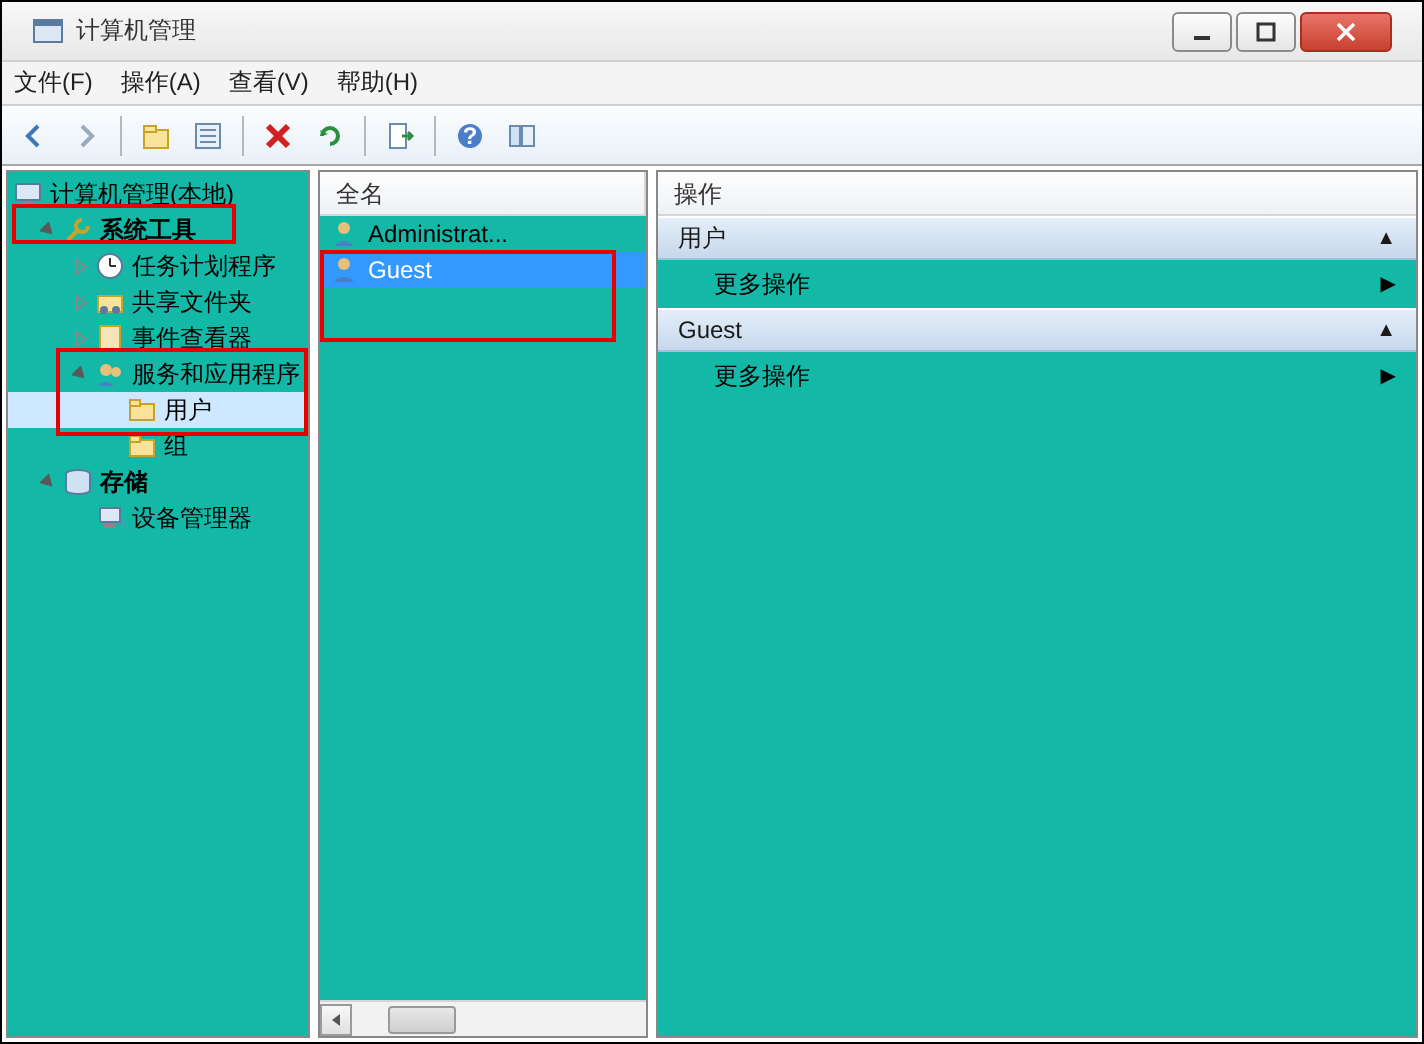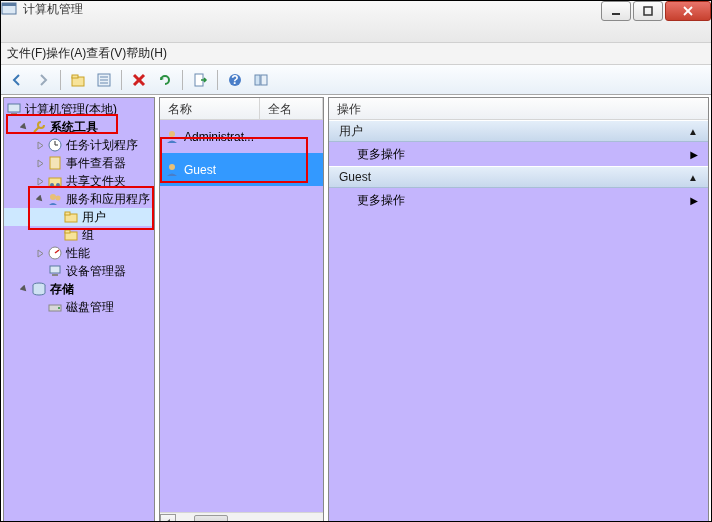--- a/index.html
+++ b/index.html
@@ -1,38 +1,38 @@
 <!DOCTYPE html>
 <html><head>
 <meta charset="utf-8">
 <style>
 * { box-sizing: border-box; margin: 0; padding: 0; font-family: "Microsoft YaHei", "Segoe UI", Tahoma, sans-serif; font-size: 12px; }
 body { background: #fff; width: 712px; height: 522px; overflow: hidden; border: 1px solid #000; }
 
 
-.titlebar { height: 42px; background: linear-gradient(#f8f8f8, #e8e8e8); border-bottom: 1px solid #d0d0d0; display: flex; align-items: flex-start; padding: 0 0; }
+.titlebar { height: 30px; background: linear-gradient(#f8f8f8, #e8e8e8); border-bottom: 1px solid #d0d0d0; display: flex; align-items: center; padding: 0 15px; }
 .titlebar .appicon { width: 16px; height: 16px; margin-right: 6px; }
 .titlebar .title { flex: 1; color: #333; }
 .winbtns { display: flex; gap: 2px; }
 .winbtn { width: 30px; height: 20px; border: 1px solid #8a8a8a; border-radius: 3px; display: flex; align-items: center; justify-content: center; background: linear-gradient(#fdfdfd,#e5e5e5); cursor: pointer; }
 .winbtn.close { background: linear-gradient(#e9746a,#c7412f); border-color: #a82e1f; width: 46px; }
 .winbtn svg { width: 10px; height: 10px; }
 
 
-.menubar { height: 22px; display: flex; align-items: center; padding: 0 6px; border-bottom: 1px solid #d0d0d0; background: #f4f4f4; }
+.menubar { height: 22px; display: flex; align-items: center; padding: 0 6px; gap: 14px; border-bottom: 1px solid #d0d0d0; background: #f4f4f4; }
 .menuitem { color: #222; cursor: pointer; }
 
 
 .toolbar { height: 30px; display: flex; align-items: center; padding: 0 4px; gap: 2px; border-bottom: 1px solid #a8a8a8; background: linear-gradient(#fbfdff,#e8f0f8); }
 .tbtn { width: 24px; height: 24px; display: flex; align-items: center; justify-content: center; border: 1px solid transparent; border-radius: 2px; cursor: pointer; }
 .tsep { width: 1px; height: 20px; background: #b8b8b8; margin: 0 3px; }
 
 
 .main { display: flex; height: calc(522px - 30px - 22px - 30px - 2px); }
-.col { border: 1px solid #888; margin: 2px; background: #c4b5fd; display: flex; flex-direction: column; overflow: hidden; }
+.col { border: 1px solid #888; margin: 2px; background: #14b8a6; display: flex; flex-direction: column; overflow: hidden; }
 .col-tree { width: 152px; }
 .col-list { width: 165px; position: relative; }
 .col-actions { flex: 1; }
 
 
 .tree { padding: 2px 0; overflow: auto; flex: 1; }
 .tnode { display: flex; align-items: center; height: 18px; padding-right: 2px; white-space: nowrap; cursor: pointer; }
 .expander { width: 12px; height: 12px; display: inline-flex; align-items: center; justify-content: center; margin-right: 1px; }
 .expander svg { width: 9px; height: 9px; }
 .ticon { width: 16px; height: 16px; margin-right: 3px; display: inline-flex; align-items: center; justify-content: center; }
@@ -44,21 +44,21 @@
 .depth2 { padding-left: 30px; }
 .depth3 { padding-left: 46px; }
 
 
 .redbox { position: absolute; border: 2px solid #e60000; pointer-events: none; }
 
 
 .listhdr { height: 22px; display: flex; border-bottom: 1px solid #d5d5d5; background: linear-gradient(#fdfdfd,#eef1f5); }
 .listhdr .hcell { padding: 3px 8px; border-right: 1px solid #d5d5d5; color: #333; }
 .listbody { flex: 1; overflow: auto; position: relative; }
-.lrow { display: flex; align-items: center; height: 33px; padding-left: 4px; cursor: pointer; }
+.lrow { display: flex; align-items: center; height: 18px; padding-left: 4px; cursor: pointer; }
 .lrow .licon { width: 16px; height: 16px; margin-right: 4px; }
 .lrow.sel { background: #3399ff; color: #fff; }
 .hscroll { height: 18px; border-top: 1px solid #d5d5d5; background: #f2f2f2; display: flex; align-items: center; }
 .hscroll .thumb { width: 34px; height: 14px; background: linear-gradient(#e8e8e8,#cfcfcf); border: 1px solid #9a9a9a; border-radius: 2px; margin-left: 18px; }
 .hscroll .arrow { width: 16px; height: 16px; display: flex; align-items: center; justify-content: center; border: 1px solid #9a9a9a; background: linear-gradient(#f8f8f8,#e0e0e0); }
 
 
 .ahdr { height: 22px; padding: 3px 8px; border-bottom: 1px solid #d5d5d5; background: linear-gradient(#fdfdfd,#eef1f5); color: #333; }
 .asection { height: 22px; background: linear-gradient(#e4eef9,#c7d8ec); border-top: 1px solid #fff; border-bottom: 1px solid #a8bdd6; display: flex; align-items: center; padding: 0 10px; color: #1a1a1a; cursor: pointer; }
 .asection .atitle { flex: 1; }
@@ -214,45 +214,45 @@
         </div>
 
         <div class="tnode depth2">
           <span class="expander">
               <svg viewBox="0 0 9 9">
                 <path d="M2 1 L7 4.5 L2 8 Z" fill="none" stroke="#888"></path>
               </svg>
             </span>
           <span class="ticon">
               <svg viewBox="0 0 16 16">
-                <rect x="3" y="2" width="10" height="12" fill="#f4e4b8" stroke="#c9a227"></rect>
-              </svg>
-            </span>
-          <span class="tlabel">事件查看器</span>
-        </div>
-
-        <div class="tnode depth2">
-          <span class="expander">
-              <svg viewBox="0 0 9 9">
-                <path d="M2 1 L7 4.5 L2 8 Z" fill="none" stroke="#888"></path>
-              </svg>
-            </span>
-          <span class="ticon">
-              <svg viewBox="0 0 16 16">
                 <rect x="2" y="5" width="12" height="8" fill="#f7e39a" stroke="#c9a227"></rect>
                 <circle cx="5" cy="12" r="2" fill="#5a7aa0"></circle>
                 <circle cx="11" cy="12" r="2" fill="#5a7aa0"></circle>
               </svg>
             </span>
           <span class="tlabel">共享文件夹</span>
         </div>
 
         <div class="tnode depth2">
           <span class="expander">
               <svg viewBox="0 0 9 9">
+                <path d="M2 1 L7 4.5 L2 8 Z" fill="none" stroke="#888"></path>
+              </svg>
+            </span>
+          <span class="ticon">
+              <svg viewBox="0 0 16 16">
+                <rect x="3" y="2" width="10" height="12" fill="#f4e4b8" stroke="#c9a227"></rect>
+              </svg>
+            </span>
+          <span class="tlabel">事件查看器</span>
+        </div>
+
+        <div class="tnode depth2">
+          <span class="expander">
+              <svg viewBox="0 0 9 9">
                 <path d="M1 1 L7 4.5 L1 8 Z" fill="#595959" transform="rotate(45 4.5 4.5)"></path>
               </svg>
             </span>
           <span class="ticon">
               <svg viewBox="0 0 16 16">
                 <circle cx="6" cy="6" r="3" fill="#e8c078"></circle>
                 <circle cx="11" cy="7" r="2.5" fill="#e8c078"></circle>
                 <path d="M2 14 Q6 10 10 14" fill="#4a7ec8"></path>
               </svg>
             </span>
@@ -274,83 +274,58 @@
           <span class="expander"></span>
           <span class="ticon">
               <svg viewBox="0 0 16 16">
                 <rect x="2" y="5" width="12" height="8" fill="#f7e39a" stroke="#c9a227"></rect>
                 <rect x="2" y="3" width="5" height="3" fill="#f7e39a" stroke="#c9a227"></rect>
               </svg>
             </span>
           <span class="tlabel">组</span>
         </div>
 
-        <div class="tnode depth2">
-          <span class="expander">
-              <svg viewBox="0 0 9 9">
-                <path d="M2 1 L7 4.5 L2 8 Z" fill="none" stroke="#888"></path>
-              </svg>
-            </span>
-          <span class="ticon">
-              <svg viewBox="0 0 16 16">
-                <circle cx="8" cy="8" r="6" fill="#fff" stroke="#888"></circle>
-                <line x1="8" y1="8" x2="12" y2="5" stroke="#d02020" stroke-width="1.5"></line>
-              </svg>
-            </span>
-          <span class="tlabel">性能</span>
+
+        <div class="tnode depth1">
+          <span class="expander">
+              <svg viewBox="0 0 9 9">
+                <path d="M1 1 L7 4.5 L1 8 Z" fill="#595959" transform="rotate(45 4.5 4.5)"></path>
+              </svg>
+            </span>
+          <span class="ticon">
+              <svg viewBox="0 0 16 16">
+                <ellipse cx="8" cy="4" rx="6" ry="2" fill="#cfe2f3" stroke="#5a7aa0"></ellipse>
+                <path d="M2 4 L2 12 A6 2 0 0 0 14 12 L14 4" fill="#cfe2f3" stroke="#5a7aa0"></path>
+              </svg>
+            </span>
+          <span class="tlabel">存储</span>
         </div>
 
         <div class="tnode depth2">
           <span class="expander"></span>
           <span class="ticon">
               <svg viewBox="0 0 16 16">
                 <rect x="3" y="3" width="10" height="7" fill="#dce8f4" stroke="#5a7aa0"></rect>
                 <rect x="5" y="11" width="6" height="2" fill="#888"></rect>
               </svg>
             </span>
           <span class="tlabel">设备管理器</span>
         </div>
 
-        <div class="tnode depth1">
-          <span class="expander">
-              <svg viewBox="0 0 9 9">
-                <path d="M1 1 L7 4.5 L1 8 Z" fill="#595959" transform="rotate(45 4.5 4.5)"></path>
-              </svg>
-            </span>
-          <span class="ticon">
-              <svg viewBox="0 0 16 16">
-                <ellipse cx="8" cy="4" rx="6" ry="2" fill="#cfe2f3" stroke="#5a7aa0"></ellipse>
-                <path d="M2 4 L2 12 A6 2 0 0 0 14 12 L14 4" fill="#cfe2f3" stroke="#5a7aa0"></path>
-              </svg>
-            </span>
-          <span class="tlabel">存储</span>
-        </div>
-
-        <div class="tnode depth2">
-          <span class="expander"></span>
-          <span class="ticon">
-              <svg viewBox="0 0 16 16">
-                <rect x="2" y="6" width="12" height="6" fill="#d8d8d8" stroke="#888"></rect>
-                <circle cx="12" cy="9" r="1" fill="#2a9040"></circle>
-              </svg>
-            </span>
-          <span class="tlabel">磁盘管理</span>
-        </div>
 
 
       </div>
 
       <div class="redbox" style="left:2px; top:16px; width:112px; height:20px;"></div>
       <div class="redbox" style="left:24px; top:88px; width:126px; height:44px;"></div>
     </div>
   </div>
 
   <div class="col col-list">
     <div class="listhdr">
-      <div class="hcell" style="width:100px">名称</div>
       <div class="hcell" style="flex:1">全名</div>
     </div>
     <div class="listbody">
       <div class="lrow">
         <span class="licon"><svg viewBox="0 0 16 16">
               <circle cx="8" cy="5" r="3" fill="#e8c078"></circle>
               <path d="M3 14 Q8 9 13 14" fill="#4a7ec8"></path>
             </svg></span>
         <span>Administrat...</span>
       </div>

